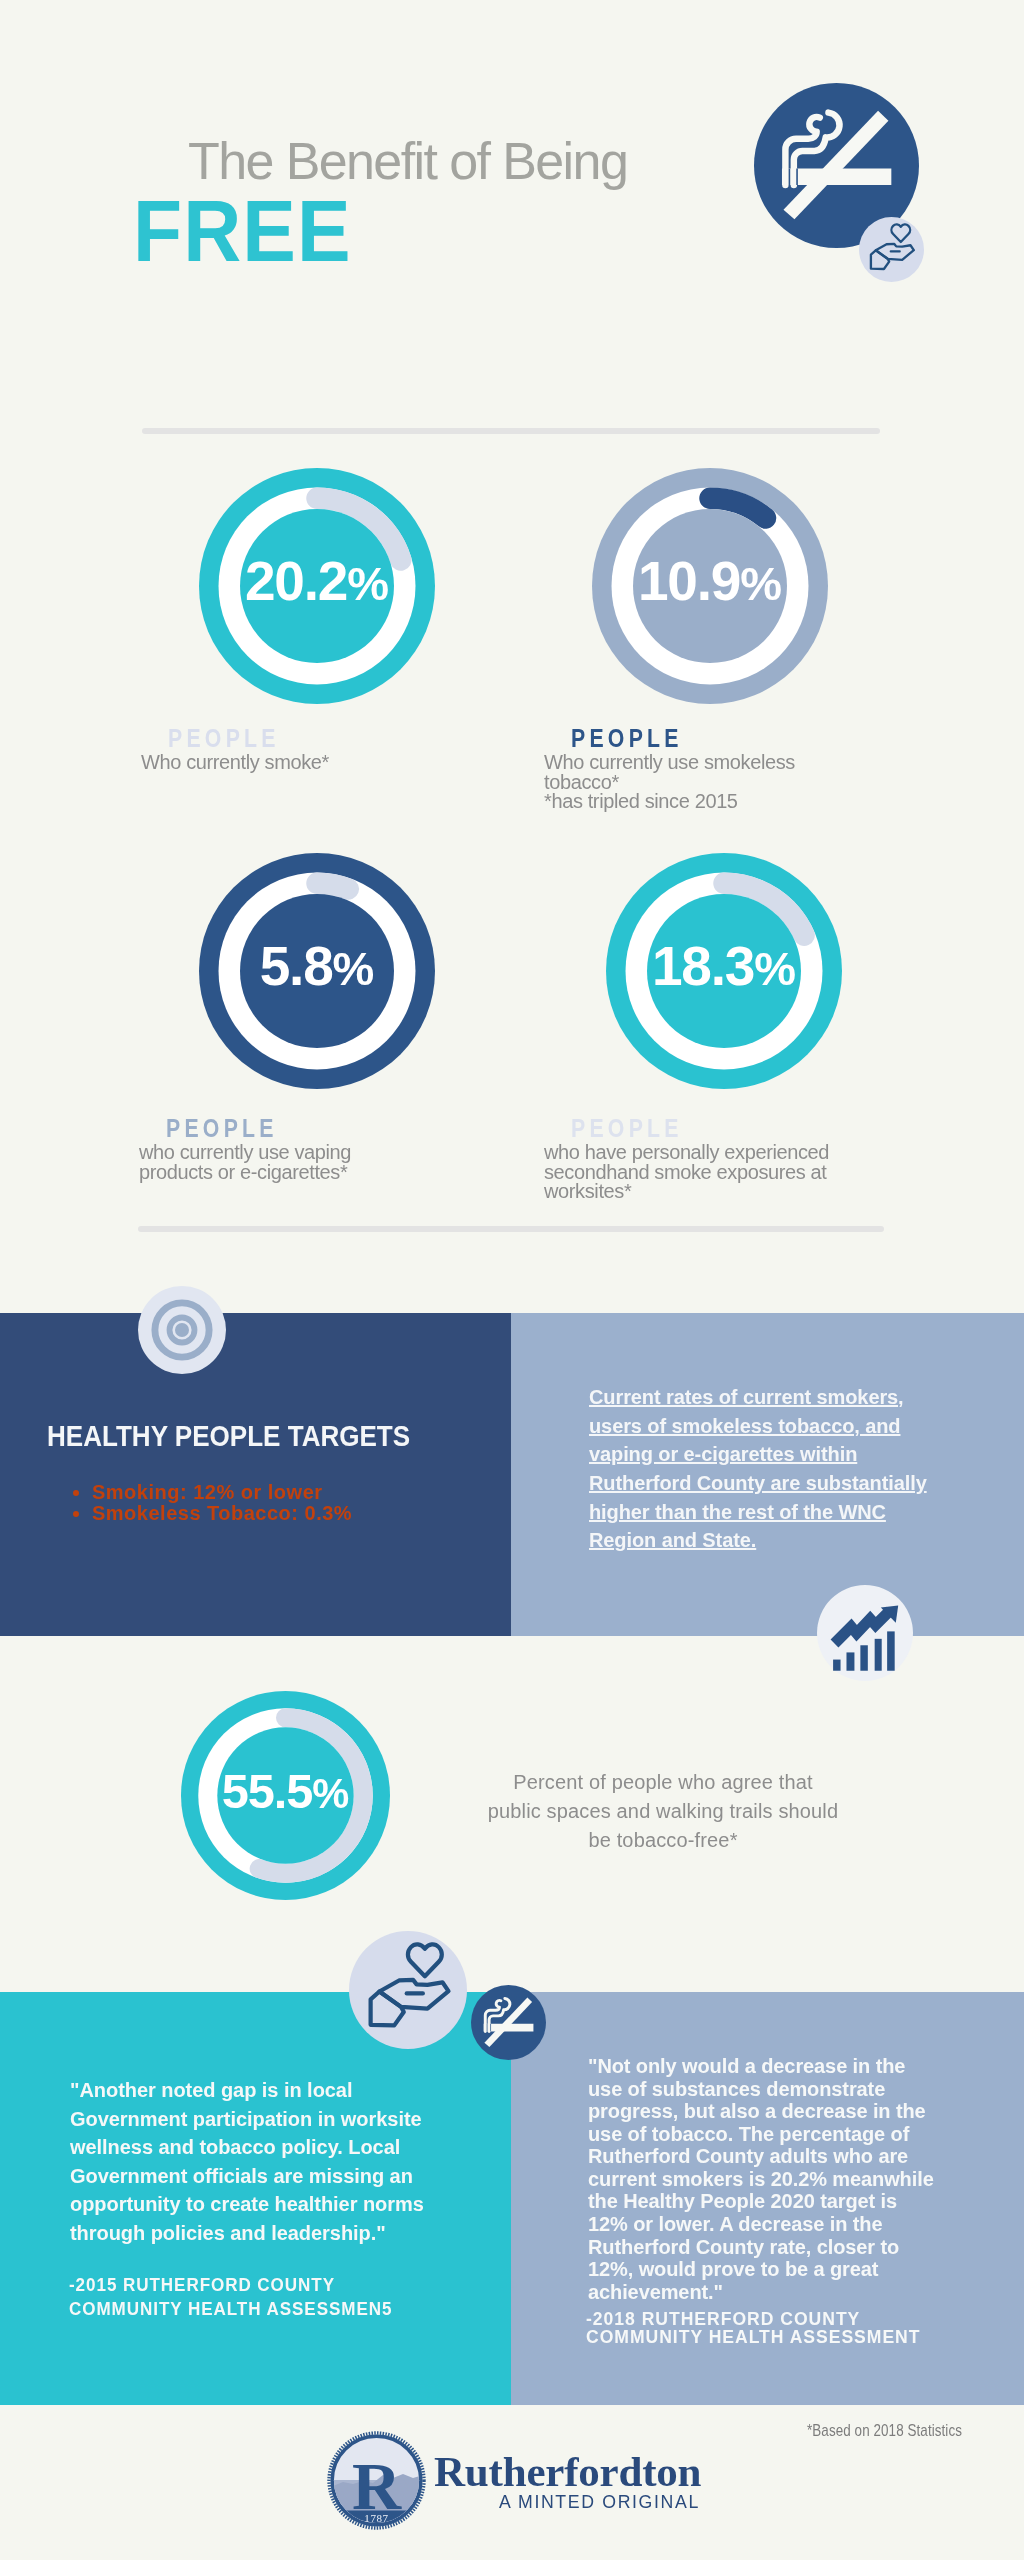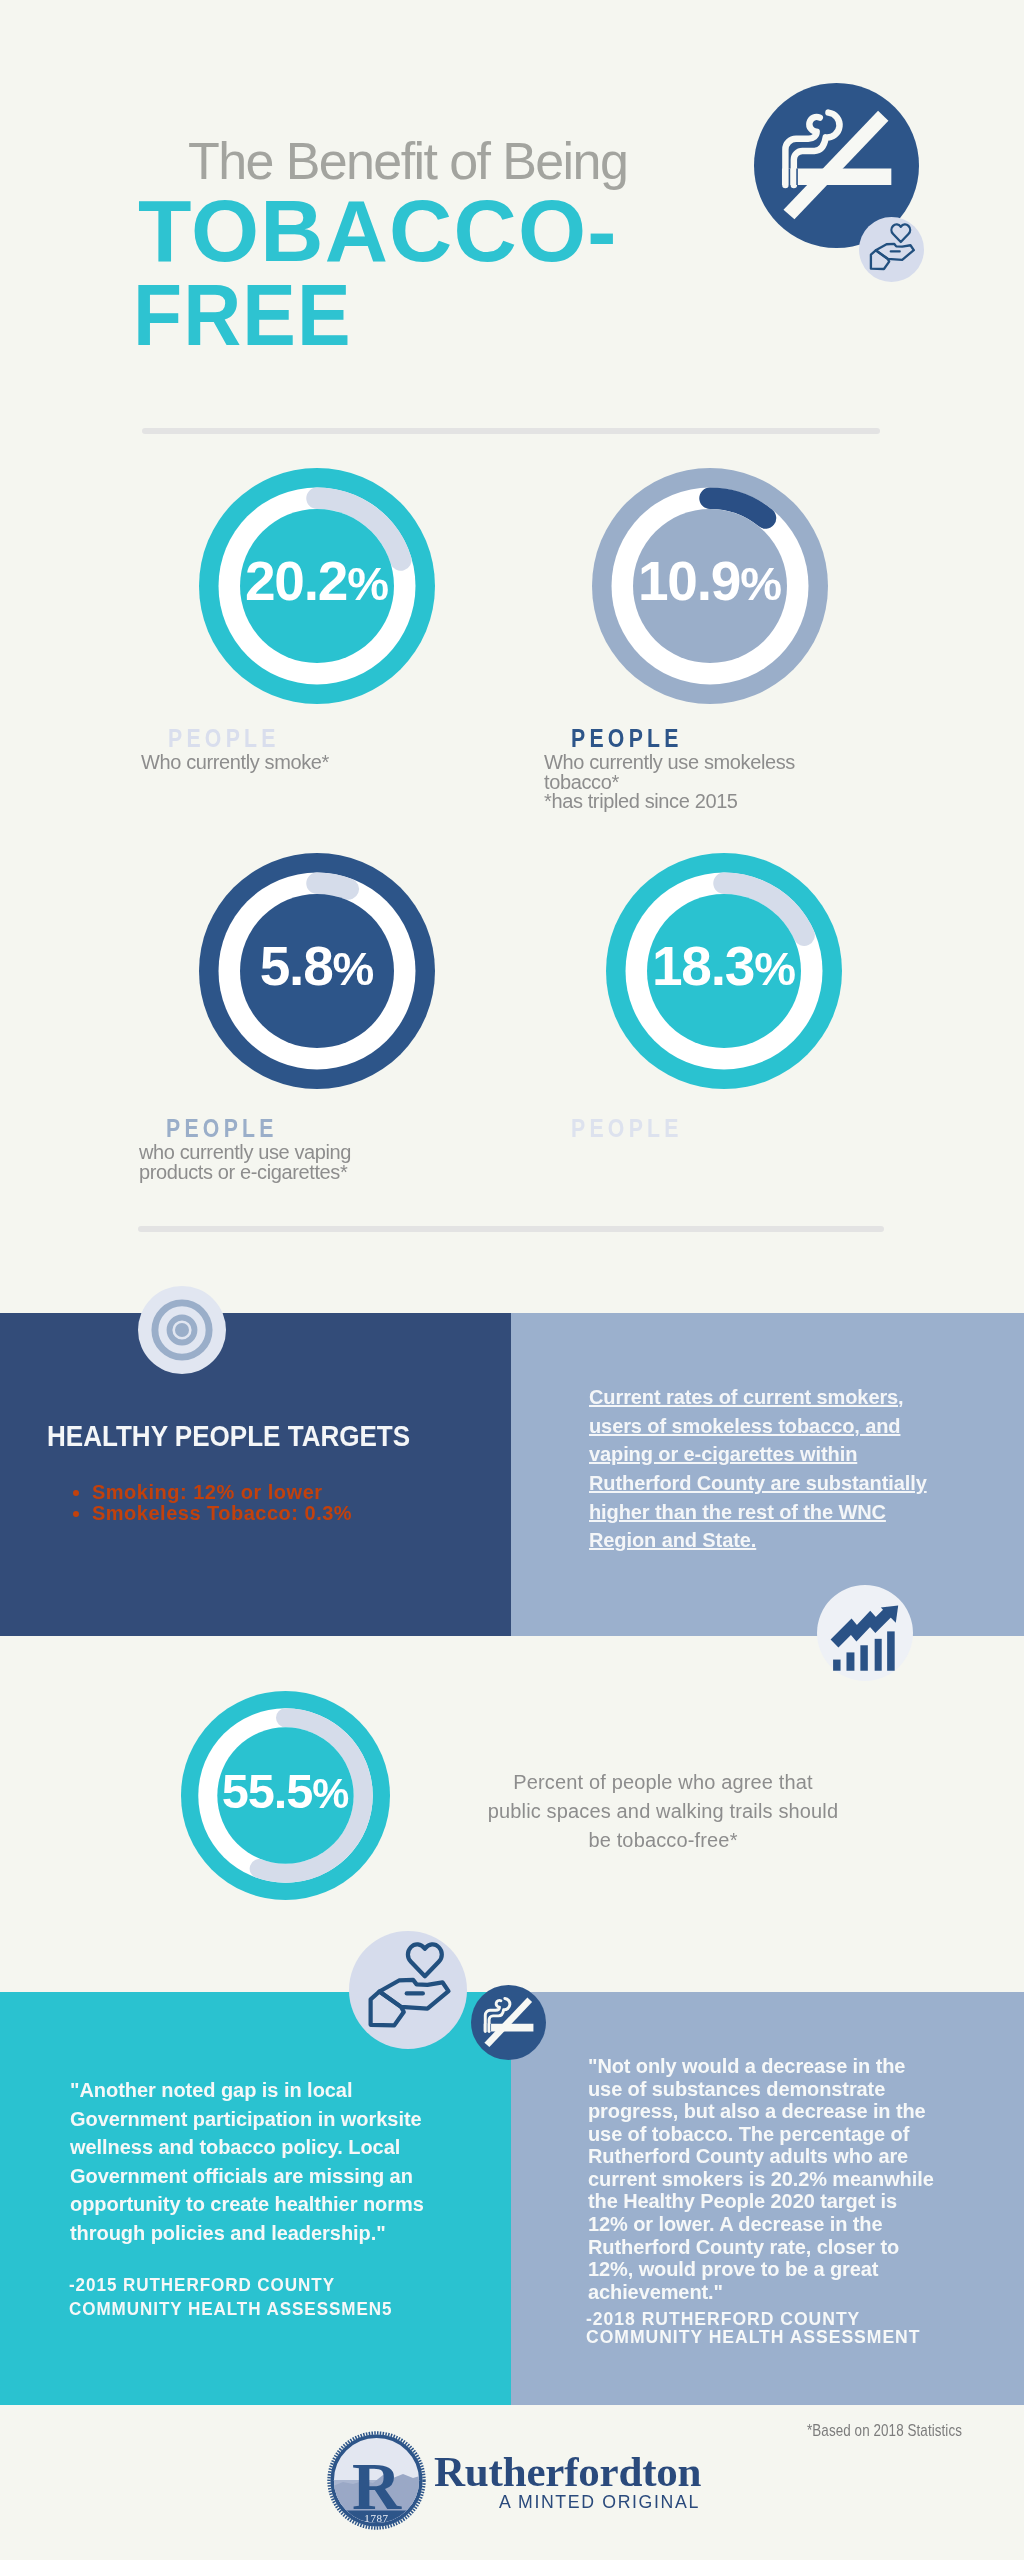--- a/index.html
+++ b/index.html
@@ -187,25 +187,27 @@
 tobacco*
 *has tripled since 2015</div>
 </div>
 <div class="abs stat" id="stat3" style="left:139px;top:1113px;">
   <div class="stat-label" style="color:#9aaec9;">PEOPLE</div>
   <div class="stat-caption">who currently use vaping
 products or e-cigarettes*</div>
 </div>
 <div class="abs stat" id="stat4" style="left:544px;top:1113px;">
   <div class="stat-label" style="color:#dde2ee;">PEOPLE</div>
+  <div class="stat-caption">who have personally experienced
+secondhand smoke exposures at
+worksites*</div>
 </div>
 
 <div class="abs" id="header-eyebrow">The Benefit of Being</div>
 <div class="abs" id="header-title">
-  <span class="tline" id="tline1">TOBACCO-</span>
   <span class="tline" id="tline2">FREE</span>
 </div>
 
 <div class="abs divider" id="divider-top"></div>
 <div class="abs divider" id="divider-bottom"></div>
 
 <svg class="abs" id="icon-bullseye" style="left:138px;top:1286px;z-index:2;" width="88" height="88" viewBox="0 0 88 88">
   <circle cx="44" cy="44" r="44" fill="#e1e6f1"></circle>
   <circle cx="44" cy="44" r="27.1" fill="none" stroke="#9aaec9" stroke-width="6.9"></circle>
   <circle cx="44" cy="44" r="12.5" fill="none" stroke="#9aaec9" stroke-width="5.8"></circle>

